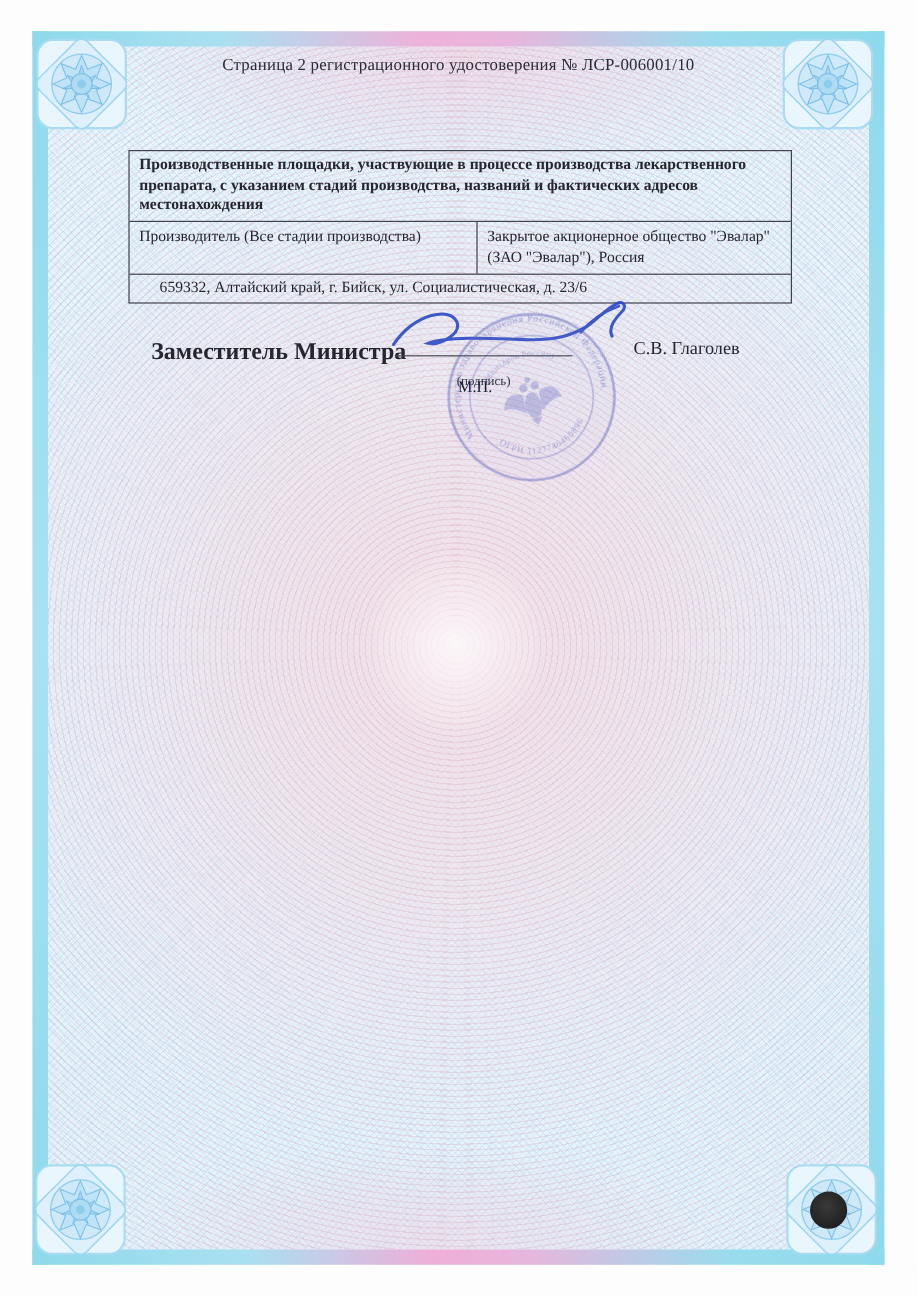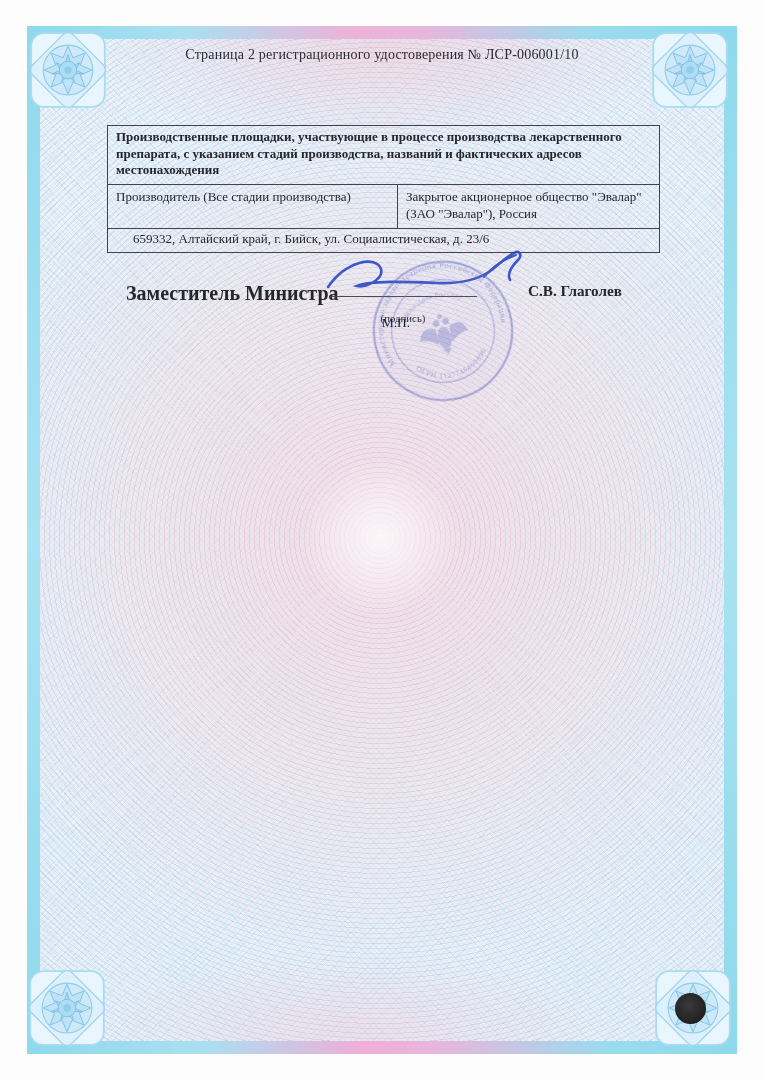--- a/index.html
+++ b/index.html
@@ -77,21 +77,21 @@
   }
   .t-cell-value { flex: 1; padding: 4px 8px 6px 8px; }
   .t-addr { padding: 2px 8px 4px 8px; margin-left: 17px; }
   
   .pos-title {
     position: absolute; left: 107px; top: 282px;
     font-weight: bold; font-size: 20px; margin-left: 19px;
   }
   .signer-name {
     position: absolute; left: 528px; top: 282px;
-    font-weight: bold; font-size: 15.2px;
+    font-weight: normal; font-size: 15.2px;
   }
   .sig-line {
     position: absolute; left: 329px; top: 296px; width: 148px;
     border-top: 1.4px solid #4a4a55;
   }
   .sig-caption {
     position: absolute; left: 329px; top: 300px; width: 148px;
     text-align: center; font-size: 10.8px; color: #2b2b35; margin-top: 12px;
   }
   .seal-mark {

